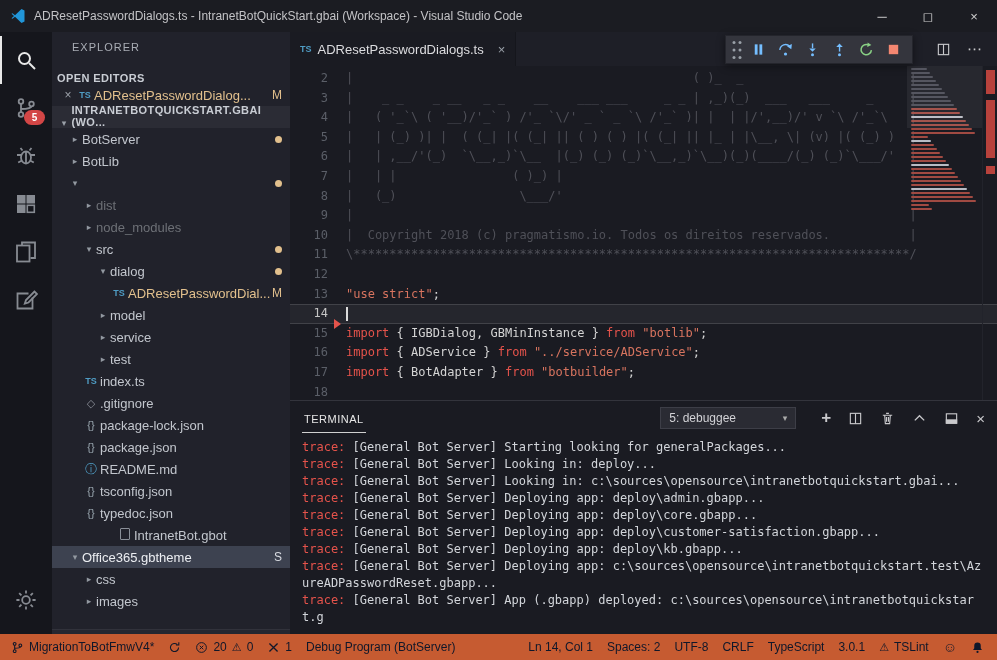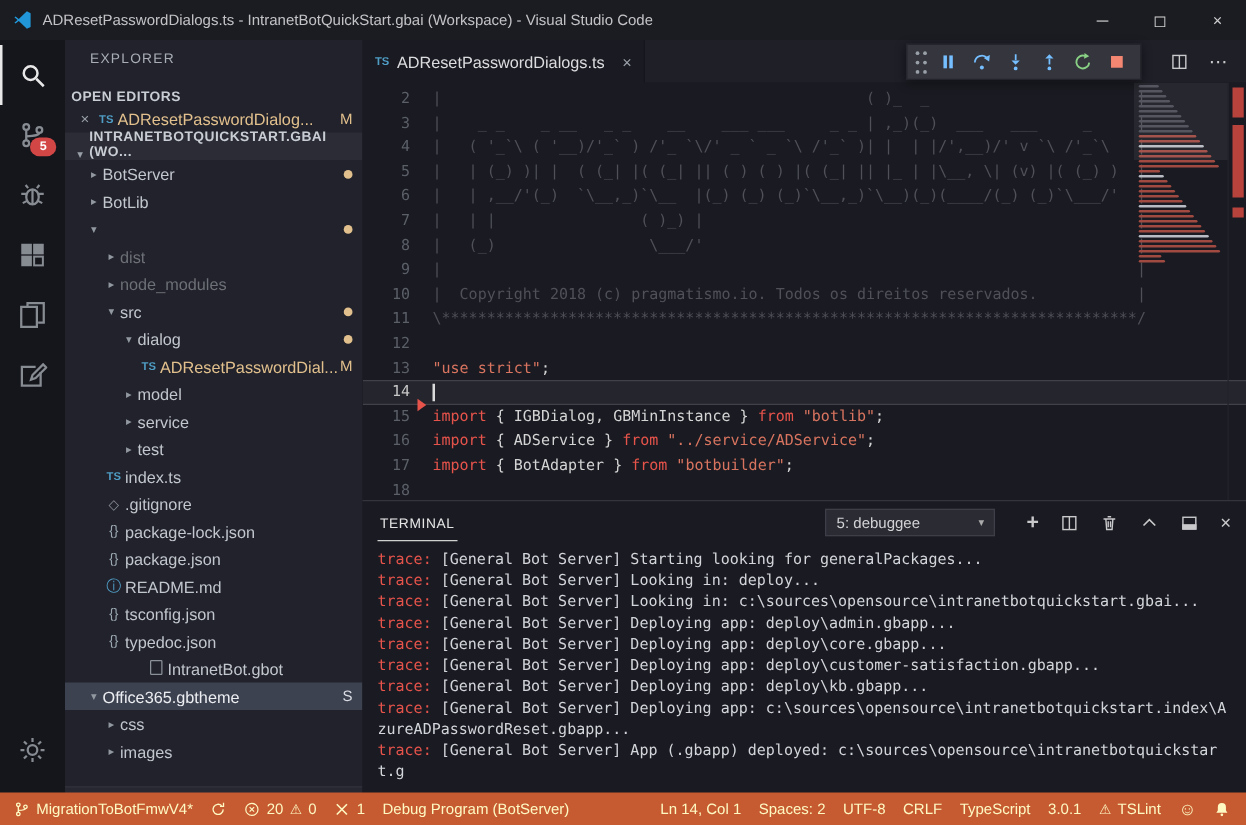--- a/index.html
+++ b/index.html
@@ -98,21 +98,21 @@
     padding:3px 8px;font-size:12px;color:#d2d2d6;width:118px;margin-right:8px;cursor:pointer}
   .term-select .caret{font-size:9px;color:#aaa}
   .pa-plus{font-size:17px;font-weight:bold;cursor:pointer}
   .pa-close{font-size:15px;cursor:pointer}
   .terminal{position:absolute;top:34px;left:0;right:0;bottom:0;overflow:hidden;padding:4px 12px;
     font-family:"DejaVu Sans Mono",monospace;font-size:12px;line-height:17px;color:#d2d5da}
   .term-line{white-space:pre-wrap;word-break:break-all}
   .term-prefix{color:#e5534b}
 
   
-  .statusbar{position:absolute;left:0;right:0;bottom:0;height:26px;background:#c65b31;color:#fef9c3;display:flex;align-items:center;font-size:12px}
+  .statusbar{position:absolute;left:0;right:0;bottom:0;height:26px;background:#c65b31;color:#0f172a;display:flex;align-items:center;font-size:12px}
   .sb-left{display:flex;height:100%;align-items:center;padding-left:4px}
   .sb-right{margin-left:auto;display:flex;height:100%;align-items:center;padding-right:6px}
   .sb-item{display:flex;align-items:center;gap:5px;padding:0 7px;height:100%;cursor:pointer;white-space:nowrap}
   .sb-item svg{width:13px;height:13px}
   .sb-warn{font-size:11px}
   .smiley{font-size:14px;line-height:1}
 </style>
 </head>
 <body>
 
@@ -539,21 +539,21 @@
       </div>
     </div>
     <div class="terminal">
         <div class="term-line"><span class="term-prefix">trace: </span><span class="term-text">[General Bot Server] Starting looking for generalPackages...</span></div>
         <div class="term-line"><span class="term-prefix">trace: </span><span class="term-text">[General Bot Server] Looking in: deploy...</span></div>
         <div class="term-line"><span class="term-prefix">trace: </span><span class="term-text">[General Bot Server] Looking in: c:\sources\opensource\intranetbotquickstart.gbai...</span></div>
         <div class="term-line"><span class="term-prefix">trace: </span><span class="term-text">[General Bot Server] Deploying app: deploy\admin.gbapp...</span></div>
         <div class="term-line"><span class="term-prefix">trace: </span><span class="term-text">[General Bot Server] Deploying app: deploy\core.gbapp...</span></div>
         <div class="term-line"><span class="term-prefix">trace: </span><span class="term-text">[General Bot Server] Deploying app: deploy\customer-satisfaction.gbapp...</span></div>
         <div class="term-line"><span class="term-prefix">trace: </span><span class="term-text">[General Bot Server] Deploying app: deploy\kb.gbapp...</span></div>
-        <div class="term-line"><span class="term-prefix">trace: </span><span class="term-text">[General Bot Server] Deploying app: c:\sources\opensource\intranetbotquickstart.index\AzureADPasswordReset.gbapp...</span></div>
+        <div class="term-line"><span class="term-prefix">trace: </span><span class="term-text">[General Bot Server] Deploying app: c:\sources\opensource\intranetbotquickstart.test\AzureADPasswordReset.gbapp...</span></div>
         <div class="term-line"><span class="term-prefix">trace: </span><span class="term-text">[General Bot Server] App (.gbapp) deployed: c:\sources\opensource\intranetbotquickstart.g</span></div>
       </div>
   </div>
 
   <div class="statusbar">
     <div class="sb-left">
       <div class="sb-item">
         <span>
           <svg viewBox="0 0 16 16" fill="none" stroke="currentColor" stroke-width="1.3">
               <circle cx="4.5" cy="3.5" r="1.7"></circle>

